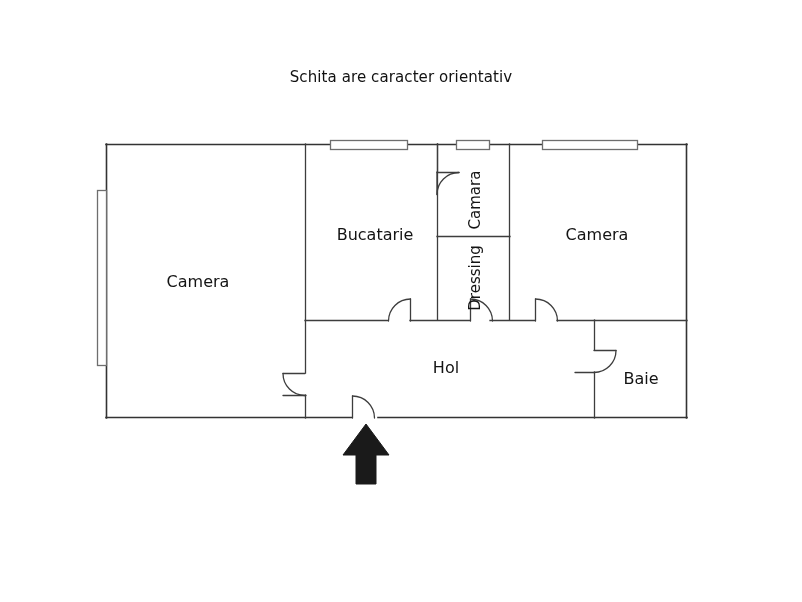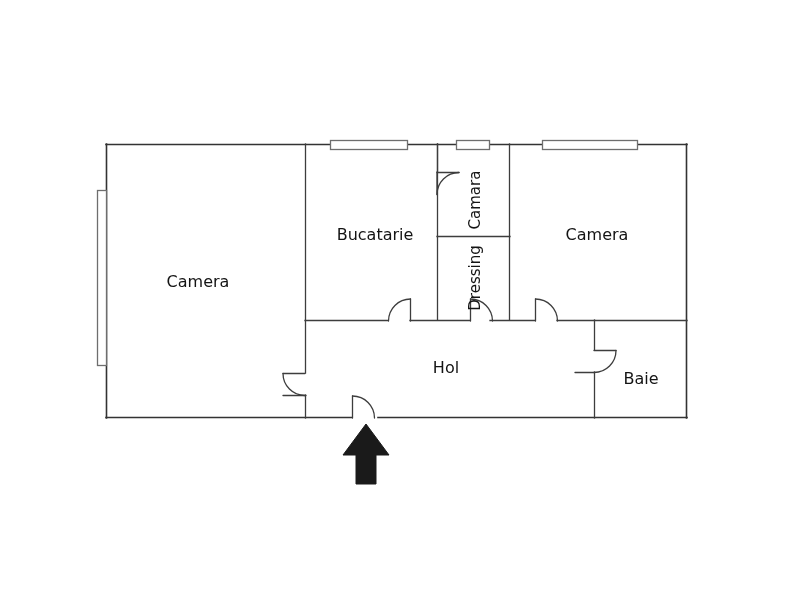--- a/index.html
+++ b/index.html
@@ -50,20 +50,21 @@
     font-family: "DejaVu Sans", sans-serif;
     fill: #141414;
     font-size: 15px;
   }
 </style>
 </head>
 <body>
 
 <div id="plan-root">
 
+  <div id="plan-title">Schita are caracter orientativ</div>
 
   <svg id="floorplan" viewBox="0 0 802 602">
 
     <g fill="none" stroke="#333333" stroke-width="1.6" stroke-linecap="square">
 
       <line x1="106" y1="144.5" x2="687" y2="144.5"></line>
 
       <line x1="106.5" y1="144" x2="106.5" y2="418"></line>
 
       <line x1="686.5" y1="144" x2="686.5" y2="418"></line>

